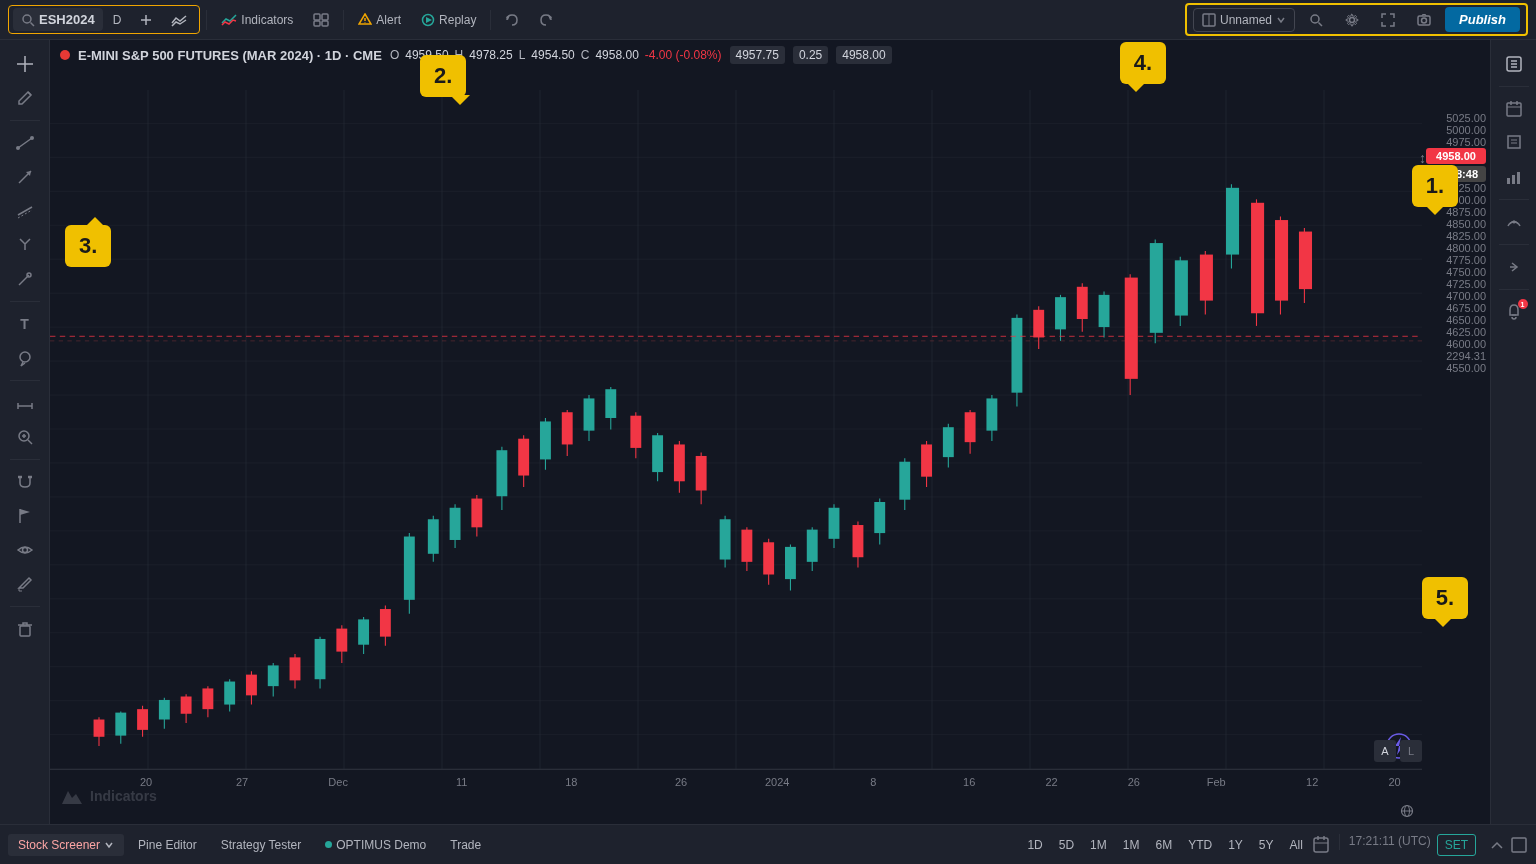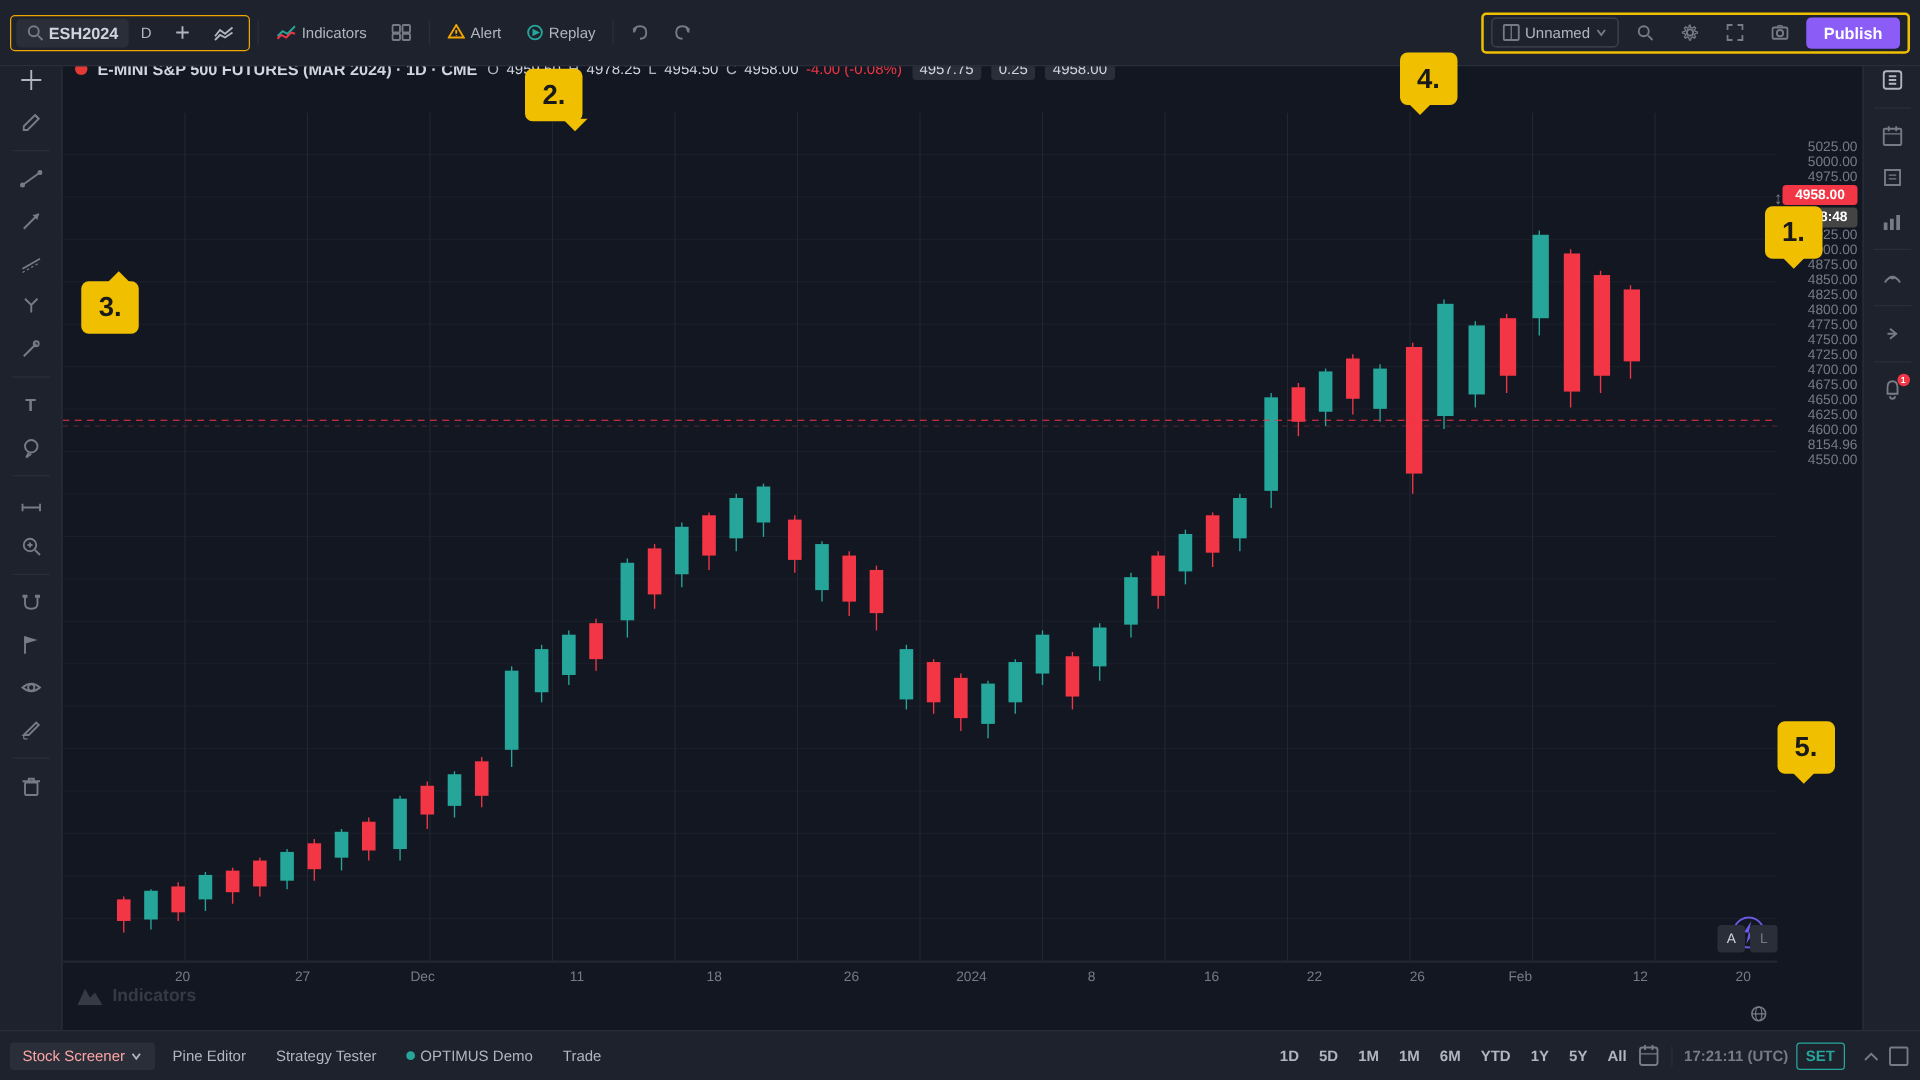--- a/index.html
+++ b/index.html
@@ -11,21 +11,21 @@
       font-family: -apple-system, BlinkMacSystemFont, 'Trebuchet MS', sans-serif;
       font-size: 12px;
       overflow: hidden;
       position: relative;
     }
 
     
     .top-toolbar {
       position: absolute;
       top: 0; left: 0; right: 0;
-      height: 53px;
+      height: 40px;
       background: #1e222d;
       border-bottom: 1px solid #2a2e39;
       display: flex;
       align-items: center;
       padding: 0 8px;
       gap: 4px;
       z-index: 10;
     }
     .toolbar-group {
       display: flex;
@@ -62,28 +62,29 @@
       margin-left: auto;
       display: flex;
       align-items: center;
       gap: 6px;
       border: 1px solid #f0a500;
       border-radius: 4px;
       padding: 2px 6px;
       justify-content: center;
     }
     .publish-btn {
-      background: #8b5cf6;
+      background: #0369a1;
       color: #fff;
       border: none;
       border-radius: 4px;
       padding: 5px 14px;
       font-size: 13px;
       font-weight: 600;
       cursor: pointer;
+      font-style: italic;
     }
     .unnamed-btn {
       display: flex;
       align-items: center;
       gap: 4px;
       background: #1e222d;
       border: 1px solid #434651;
       border-radius: 4px;
       padding: 4px 8px;
       color: #b2b5be;
@@ -839,21 +840,21 @@
     <span class="price-label">4825.00</span>
     <span class="price-label">4800.00</span>
     <span class="price-label">4775.00</span>
     <span class="price-label">4750.00</span>
     <span class="price-label">4725.00</span>
     <span class="price-label">4700.00</span>
     <span class="price-label">4675.00</span>
     <span class="price-label">4650.00</span>
     <span class="price-label">4625.00</span>
     <span class="price-label">4600.00</span>
-    <span class="price-label">8154.96</span>
+    <span class="price-label">2294.31</span>
     <span class="price-label">4550.00</span>
   </div>
 
   <div style="position:absolute;right:64px;top:110px;color:#787b86;font-size:14px;z-index:4;">↕</div>
 
   <div style="position:absolute;bottom:0;left:0;right:68px;height:55px;border-top:1px solid #2a2e39;background:#131722;">
     <span class="time-label" style="left:7%;">20</span>
     <span class="time-label" style="left:14%;">27</span>
     <span class="time-label" style="left:21%;">Dec</span>
     <span class="time-label" style="left:30%;">11</span>
@@ -927,21 +928,21 @@
     <span>Strategy Tester</span>
   </div>
   <div class="bottom-btn">
     <div class="green-dot"></div>
     <span>OPTIMUS Demo</span>
   </div>
   <div class="bottom-btn">
     <span>Trade</span>
   </div>
 
-  <div style="margin-left:auto;display:flex;align-items:center;gap:6px;font-weight:bold;">
+  <div style="margin-left:auto;display:flex;gap:6px;">
 
     <div style="display:flex;align-items:center;gap:2px;">
       <span class="timeframe-btn">1D</span>
       <span class="timeframe-btn">5D</span>
       <span class="timeframe-btn">1M</span>
       <span class="timeframe-btn">1M</span>
       <span class="timeframe-btn">6M</span>
       <span class="timeframe-btn">YTD</span>
       <span class="timeframe-btn">1Y</span>
       <span class="timeframe-btn">5Y</span>

